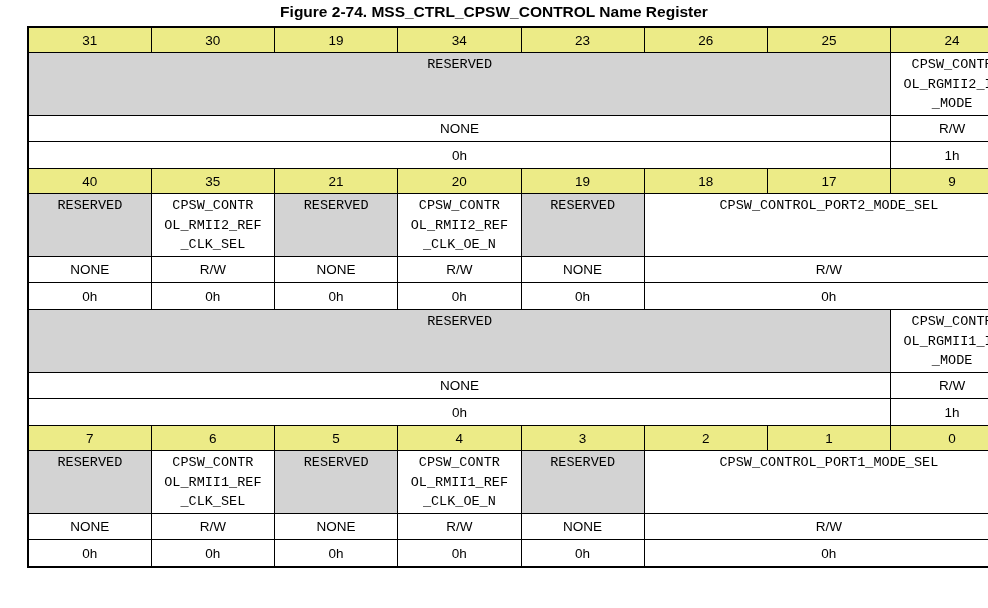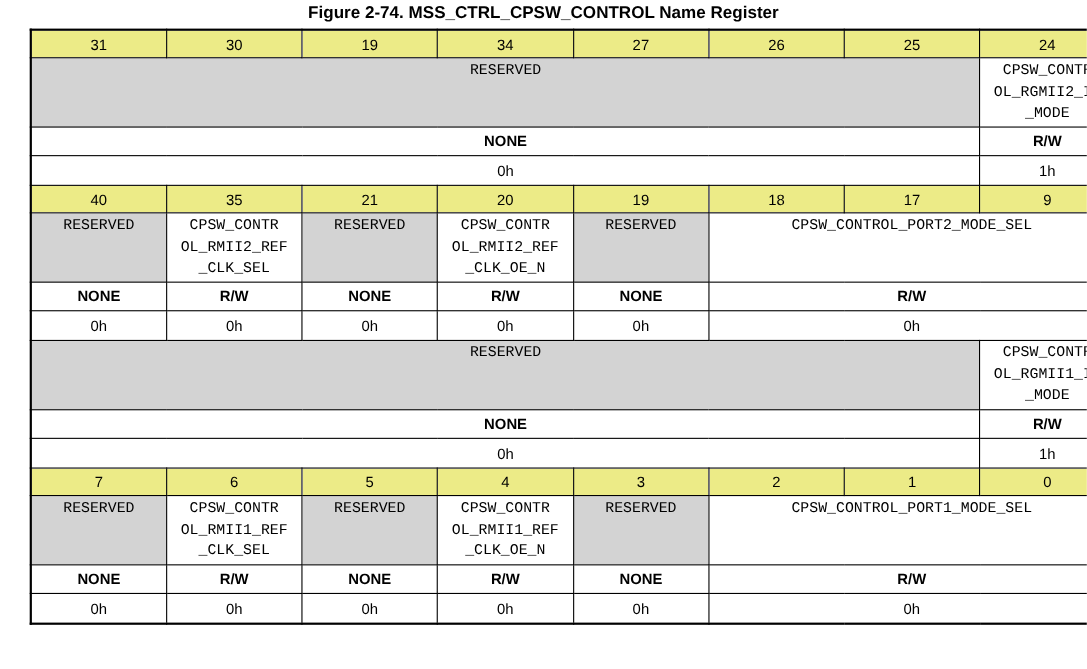--- a/index.html
+++ b/index.html
@@ -52,42 +52,41 @@
     background: var(--cell-bg, #fff);
     font-family: Liberation Mono, monospace;
   }
   tr.field-row td.reserved {
     background: var(--reserved-bg, #D3D3D3);
   }
   tr.access-row td {
     height: 25px;
     vertical-align: middle;
     background: var(--cell-bg, #fff);
-    font-weight: bold;
   }
   tr.reset-row td {
     height: 26px;
     vertical-align: middle;
     background: var(--cell-bg, #fff);
   }
 </style>
 </head>
 <body>
 
 <div class="page">
   <div class="figure-title">Figure 2-74. MSS_CTRL_CPSW_CONTROL Name Register</div>
 
   <table class="register-table">
     <tbody id="register-body">
         <tr class="bits-row">
           <td>31</td>
           <td>30</td>
           <td>19</td>
           <td>34</td>
-          <td>27</td>
+          <td>23</td>
           <td>26</td>
           <td>25</td>
           <td>24</td>
         </tr>
         <tr class="field-row">
           <td colspan="7" class="reserved">RESERVED</td>
           <td>CPSW_CONTR
 OL_RGMII2_ID
 _MODE</td>
         </tr>

